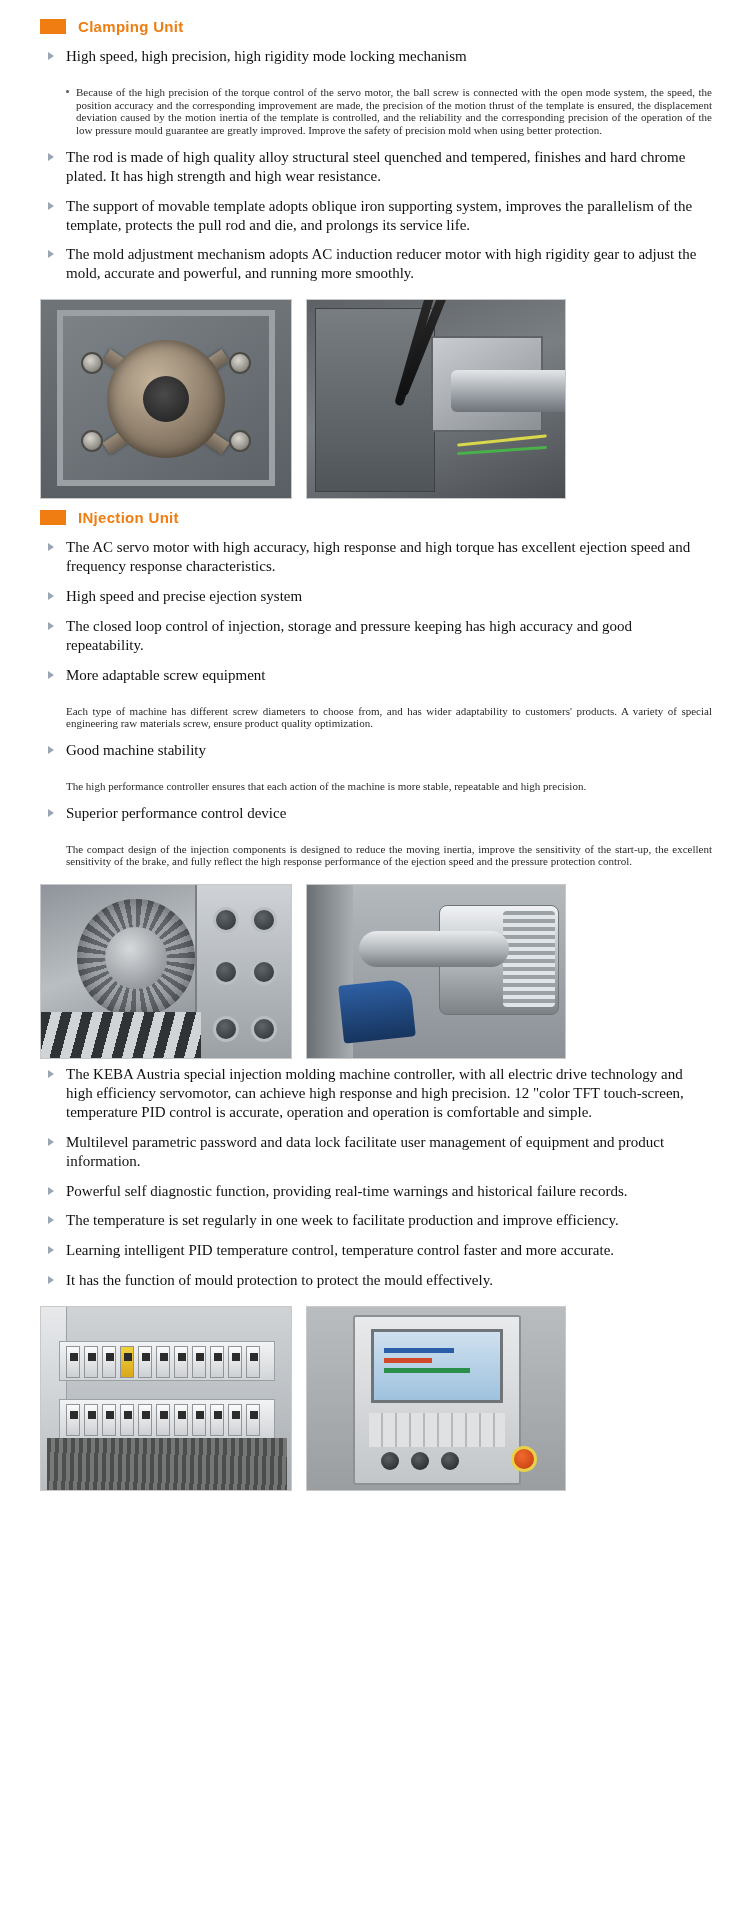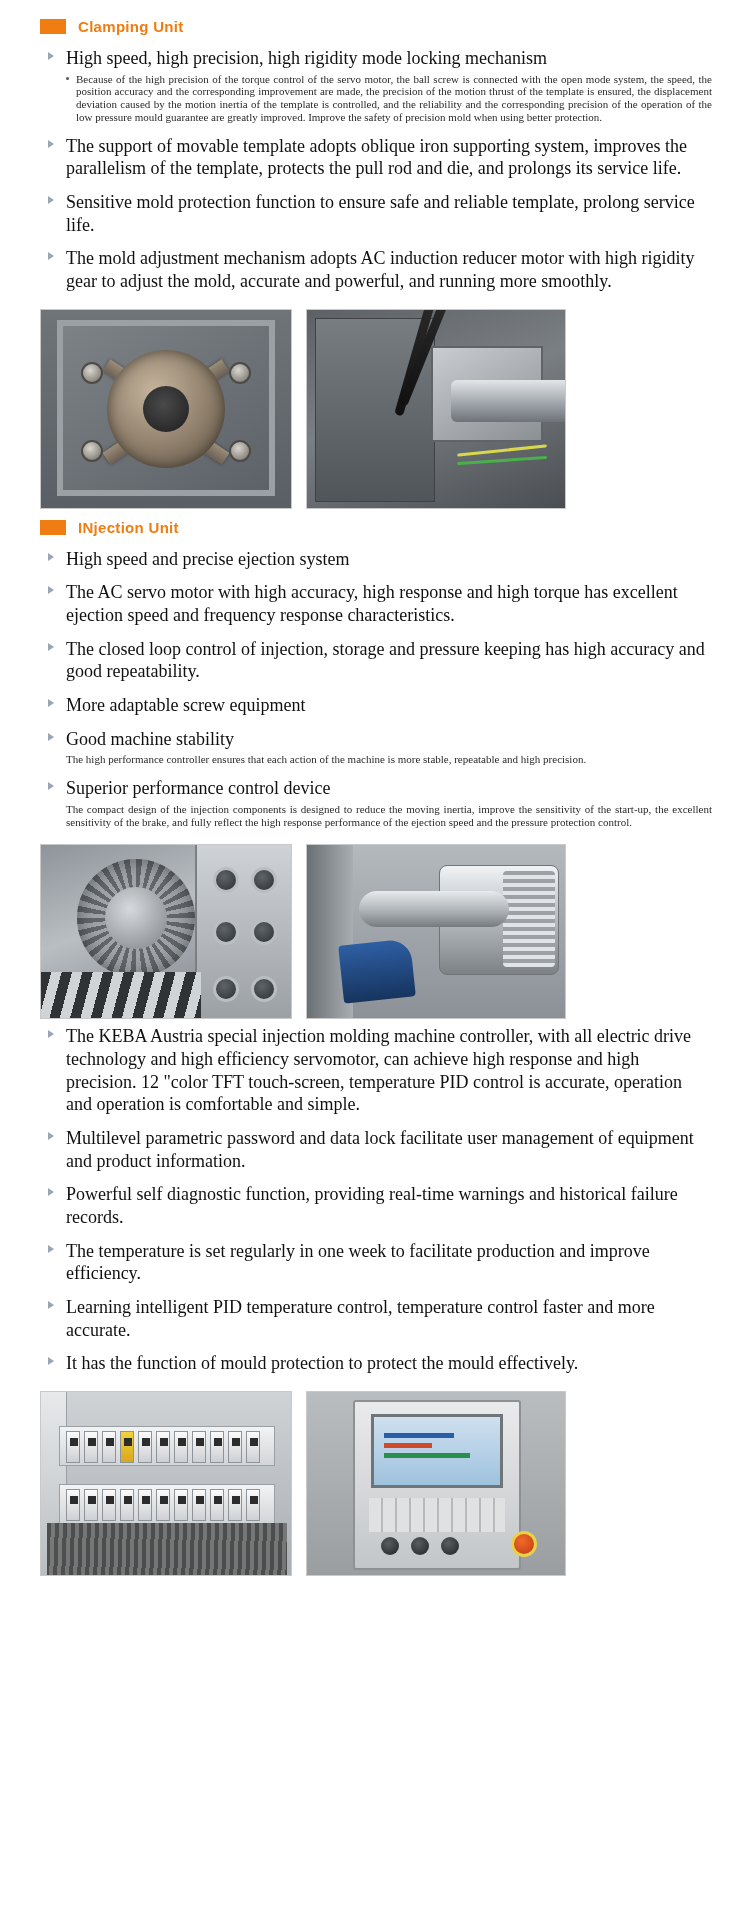--- a/index.html
+++ b/index.html
@@ -55,29 +55,29 @@
     position: absolute;
     left: 2px;
     top: 5px;
     width: 0;
     height: 0;
     border-left: 6px solid #9aa6b4;
     border-top: 4px solid transparent;
     border-bottom: 4px solid transparent;
   }
   .lead {
-    font-size: 18px;
+    font-size: 15px;
     line-height: 1.26;
     color: #101010;
   }
   .sub {
     font-size: 11px;
     line-height: 1.16;
     color: #2a2a2a;
-    margin-top: 3px;
+    margin-top: 20px;
     text-align: justify;
   }
   .sub.dotted {
     position: relative;
     padding-left: 10px;
   }
   .sub.dotted .dot {
     position: absolute;
     left: 0;
     top: 4px;
@@ -335,25 +335,25 @@
       <li>
         <span class="tri"></span>
         <div class="lead">High speed, high precision, high rigidity mode locking mechanism</div>
         <div class="sub dotted">
           <span class="dot"></span>
           <span>Because of the high precision of the torque control of the servo motor, the ball screw is connected with the open mode system, the speed, the position accuracy and the corresponding improvement are made, the precision of the motion thrust of the template is ensured, the displacement deviation caused by the motion inertia of the template is controlled, and the reliability and the corresponding precision of the operation of the low pressure mould guarantee are greatly improved. Improve the safety of precision mold when using better protection.</span>
         </div>
       </li>
       <li>
         <span class="tri"></span>
+        <div class="lead">The rod is made of high quality alloy structural steel quenched and tempered, finishes and hard chrome plated. It has high strength and high wear resistance.</div>
+      </li>
+      <li>
+        <span class="tri"></span>
         <div class="lead">The support of movable template adopts oblique iron supporting system, improves the parallelism of the template, protects the pull rod and die, and prolongs its service life.</div>
-      </li>
-      <li>
-        <span class="tri"></span>
-        <div class="lead">Sensitive mold protection function to ensure safe and reliable template, prolong service life.</div>
       </li>
       <li>
         <span class="tri"></span>
         <div class="lead">The mold adjustment mechanism adopts AC induction reducer motor with high rigidity gear to adjust the mold, accurate and powerful, and running more smoothly.</div>
       </li>
     </ul>
 
     <div class="img-row">
       <div class="photo ph-clamp-a">
         <div class="frame"></div>
@@ -381,33 +381,34 @@
 
   <div class="section">
     <div class="section-head">
       <span class="marker"></span>
       <span class="title">INjection Unit</span>
     </div>
 
     <ul class="bullets">
       <li>
         <span class="tri"></span>
+        <div class="lead">The AC servo motor with high accuracy, high response and high torque has excellent ejection speed and frequency response characteristics.</div>
+      </li>
+      <li>
+        <span class="tri"></span>
         <div class="lead">High speed and precise ejection system</div>
       </li>
       <li>
         <span class="tri"></span>
-        <div class="lead">The AC servo motor with high accuracy, high response and high torque has excellent ejection speed and frequency response characteristics.</div>
-      </li>
-      <li>
-        <span class="tri"></span>
         <div class="lead">The closed loop control of injection, storage and pressure keeping has high accuracy and good repeatability.</div>
       </li>
       <li>
         <span class="tri"></span>
         <div class="lead">More adaptable screw equipment</div>
+        <div class="sub">Each type of machine has different screw diameters to choose from, and has wider adaptability to customers' products. A variety of special engineering raw materials screw, ensure product quality optimization.</div>
       </li>
       <li>
         <span class="tri"></span>
         <div class="lead">Good machine stability</div>
         <div class="sub">The high performance controller ensures that each action of the machine is more stable, repeatable and high precision.</div>
       </li>
       <li>
         <span class="tri"></span>
         <div class="lead">Superior performance control device</div>
         <div class="sub">The compact design of the injection components is designed to reduce the moving inertia, improve the sensitivity of the start-up, the excellent sensitivity of the brake, and fully reflect the high response performance of the ejection speed and the pressure protection control.</div>

